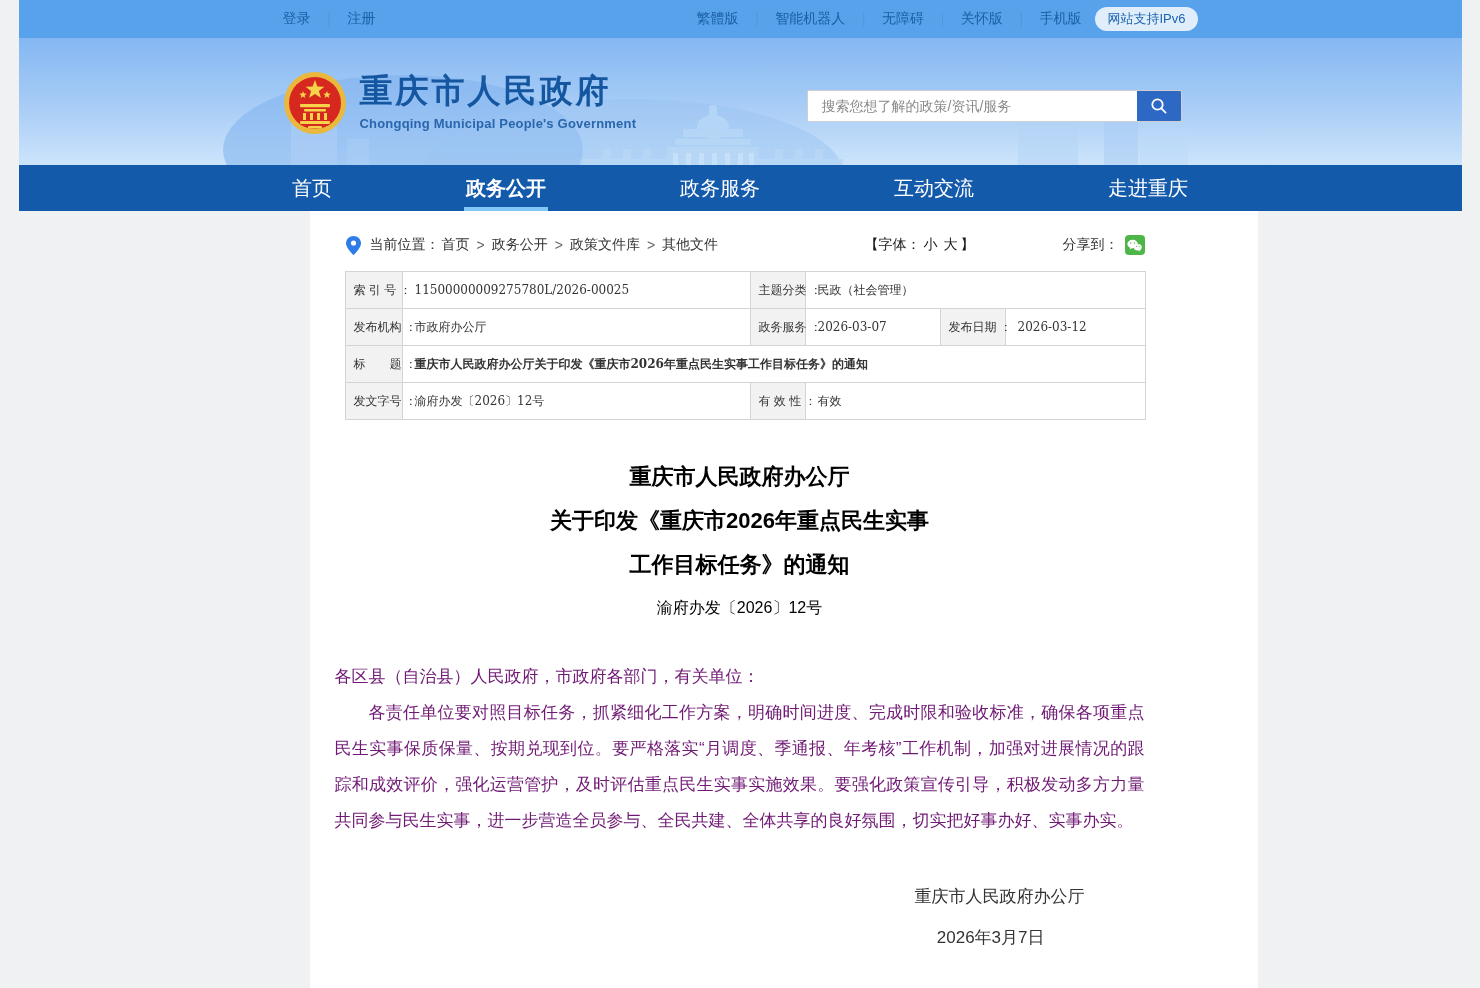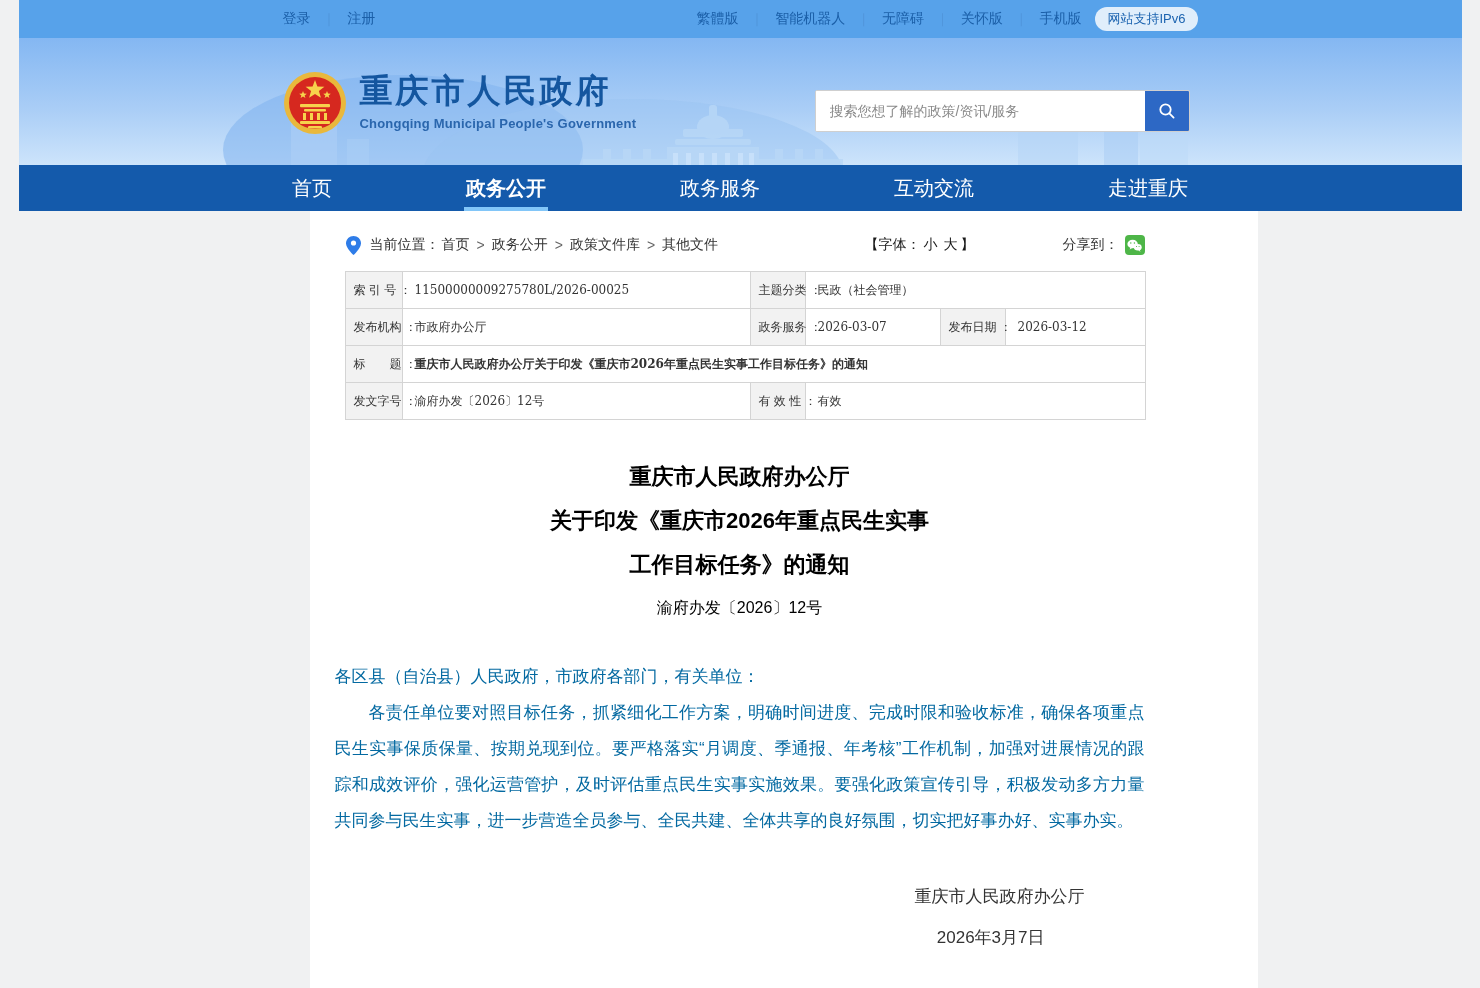--- a/index.html
+++ b/index.html
@@ -29,21 +29,21 @@
   .deco-block2 { left:64px; bottom:0; width:22px; height:40px; background:#aed0f6; opacity:.45; }
   .deco-hall { left:300px; bottom:0; width:260px; height:78px; opacity:.8; }
   .deco-sky1 { right:120px; bottom:0; width:60px; height:58px; background:#b3d3f6; opacity:.5; }
   .deco-sky2 { right:60px; bottom:0; width:34px; height:78px; background:#a8ccf4; opacity:.5; }
   .deco-sky3 { right:10px; bottom:0; width:48px; height:44px; background:#bcd9f8; opacity:.5; }
   .logo { position:absolute; left:0; top:19px; display:flex; align-items:flex-start; cursor:pointer; }
   .emblem { width:64px; height:64px; flex:0 0 64px; }
   .logo-text { margin-left:13px; }
   .site-name { font-size:33px; font-weight:700; color:#14569f; letter-spacing:3px; line-height:40px; }
   .site-name-en { font-size:13px; font-weight:700; color:#2a66ad; margin-top:5px; letter-spacing:.2px; }
-  .searchbox { position:absolute; right:8px; top:38px; width:375px; height:42px; display:flex; background:#fff; border:1px solid #cfcfcf; border-radius:2px; overflow:hidden; }
+  .searchbox { position:absolute; right:16px; top:38px; width:375px; height:32px; display:flex; background:#fff; border:1px solid #cfcfcf; border-radius:2px; overflow:hidden; }
   .searchbox input { flex:1; border:none; outline:none; padding:0 14px; font-size:14px; color:#333; font-family:inherit; }
   .searchbox input::placeholder { color:#8a8a8a; }
   .search-btn { width:44px; background:#2d68c5; border:none; cursor:pointer; display:flex; align-items:center; justify-content:center; }
 
   
   .mainnav { height:46px; background:#145aab; }
   .mainnav-inner { width:896px; height:100%; margin:0 auto; display:flex; justify-content:space-between; align-items:stretch; }
   .nav-item { position:relative; display:flex; align-items:center; color:#fff; font-size:20px; cursor:pointer; text-decoration:none; }
   .nav-item.active { font-weight:700; }
   .nav-underline { position:absolute; left:50%; transform:translateX(-50%); bottom:0; width:84px; height:4px; background:#82c6f8; }
@@ -67,21 +67,21 @@
   .meta-table td { border:1px solid #d4d4d4; height:37px; padding:4px 8px; vertical-align:middle; }
   .meta-table td.lbl { background:#f2f2f2; white-space:nowrap; }
   .meta-table td.val { background:#fff; font-family:"DejaVu Serif","Liberation Serif",serif; padding-left:12px; }
   .meta-table td.val.bold { font-weight:700; }
 
   
   .doc { margin:0 113px 0 25px; }
   .doc-title { text-align:center; font-size:22px; font-weight:700; color:#000; line-height:26px; margin-top:18px; }
   .doc-title.first { margin-top:44px; }
   .doc-no { text-align:center; font-size:16px; color:#000; margin-top:20px; }
-  .doc-body p { font-size:17px; line-height:36px; color:#0369a1; text-align:justify; }
+  .doc-body p { font-size:17px; line-height:36px; color:#701a75; text-align:justify; }
   .salutation { margin-top:40px; }
   .indent { text-indent:2em; }
   .sig-name { margin-top:46px; text-align:right; padding-right:60px; font-size:17px; color:#333; }
   .sig-date { margin-top:18px; text-align:right; padding-right:100px; font-size:17px; color:#333; }
 </style>
 </head>
 <body>
 
 <div class="site">
 

